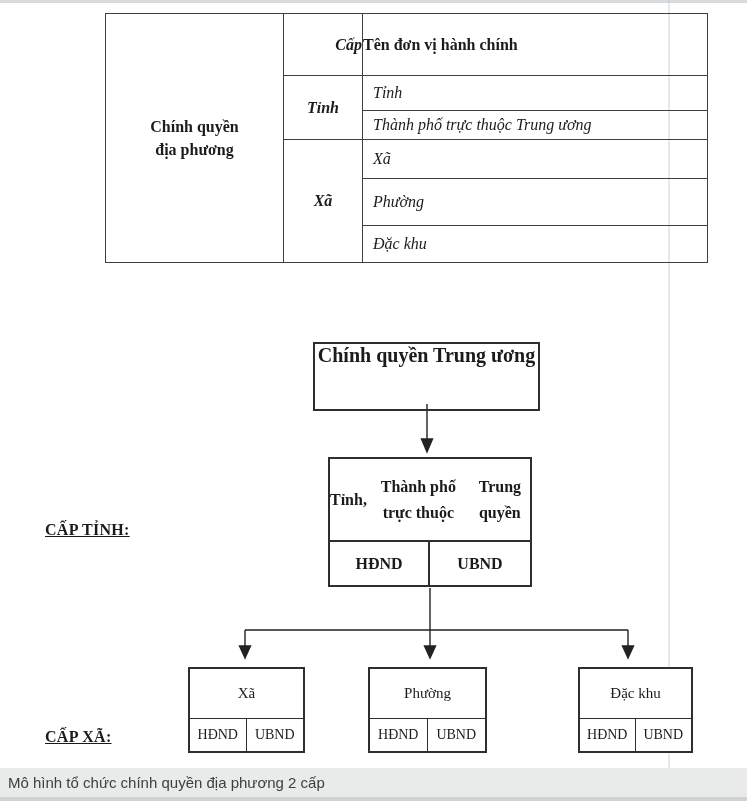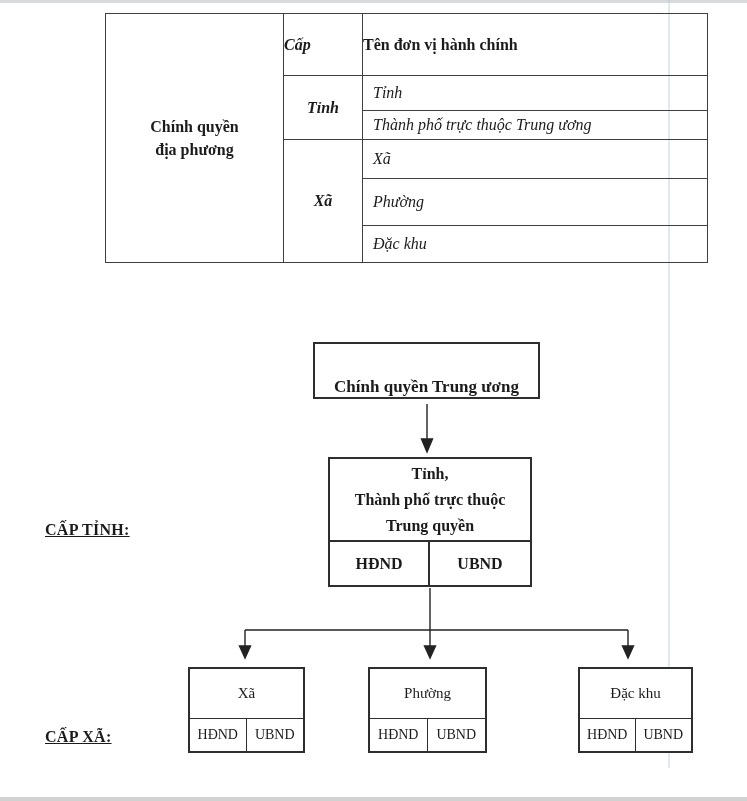--- a/index.html
+++ b/index.html
@@ -41,41 +41,41 @@
   tr.row-head { height: 62px; }
   tr.row-r1 { height: 35px; }
   tr.row-r2 { height: 29px; }
   tr.row-r3 { height: 39px; }
   tr.row-r4 { height: 47px; }
   tr.row-r5 { height: 37px; }
 
   td.cell-group {
     text-align: center; font-weight: bold; line-height: 23px;
   }
-  td.cell-cap { text-align: left; font-weight: bold; font-style: italic; }
+  td.cell-cap { text-align: right; font-weight: bold; font-style: italic; }
   td.cell-name { text-align: left; font-weight: bold; }
   td.cell-level { text-align: center; font-weight: bold; font-style: italic; }
   td.cell-unit { font-style: italic; padding-left: 10px; text-align: left; }
 
   
   .central-box {
-    position: absolute; left: 313px; top: 342px; width: 227px; height: 57px;
+    position: absolute; left: 313px; top: 342px; width: 227px; height: 69px;
     border: 2px solid #2e2e2e;
-    display: flex; align-items: flex-end; justify-content: center;
-    font-weight: bold; font-size: 17px;
+    display: flex; align-items: flex-start; justify-content: center;
+    font-weight: bold; font-size: 20px;
   }
 
   .province-box {
     position: absolute; left: 328px; top: 457px; width: 204px; height: 130px;
     border: 2px solid #2e2e2e;
     display: flex; flex-direction: column;
   }
   .province-box .box-title {
     flex: 1 1 auto;
-    display: flex; flex-direction: column; align-items: center; justify-content: center;
+    display: flex; flex-direction: row; align-items: center; justify-content: center;
     font-weight: bold; font-size: 16px; line-height: 26px; text-align: center;
   }
   .gov-row {
     display: flex; border-top: 2px solid #2e2e2e;
   }
   .province-box .gov-row { height: 45px; }
   .gov-row .gov-cell {
     flex: 1 1 50%;
     display: flex; align-items: center; justify-content: center;
     font-weight: bold; font-size: 16px;
@@ -223,15 +223,18 @@
   </div>
 
   <div class="commune-box" id="commune-box-2">
     <div class="box-title">Đặc khu</div>
     <div class="gov-row">
       <div class="gov-cell">HĐND</div>
       <div class="gov-cell">UBND</div>
     </div>
   </div>
 
+  <div class="caption-bar">
+    <span>Mô hình tổ chức chính quyền địa phương 2 cấp</span>
+  </div>
   <div class="bottom-strip"></div>
 
 </div>
 
 </body></html>

